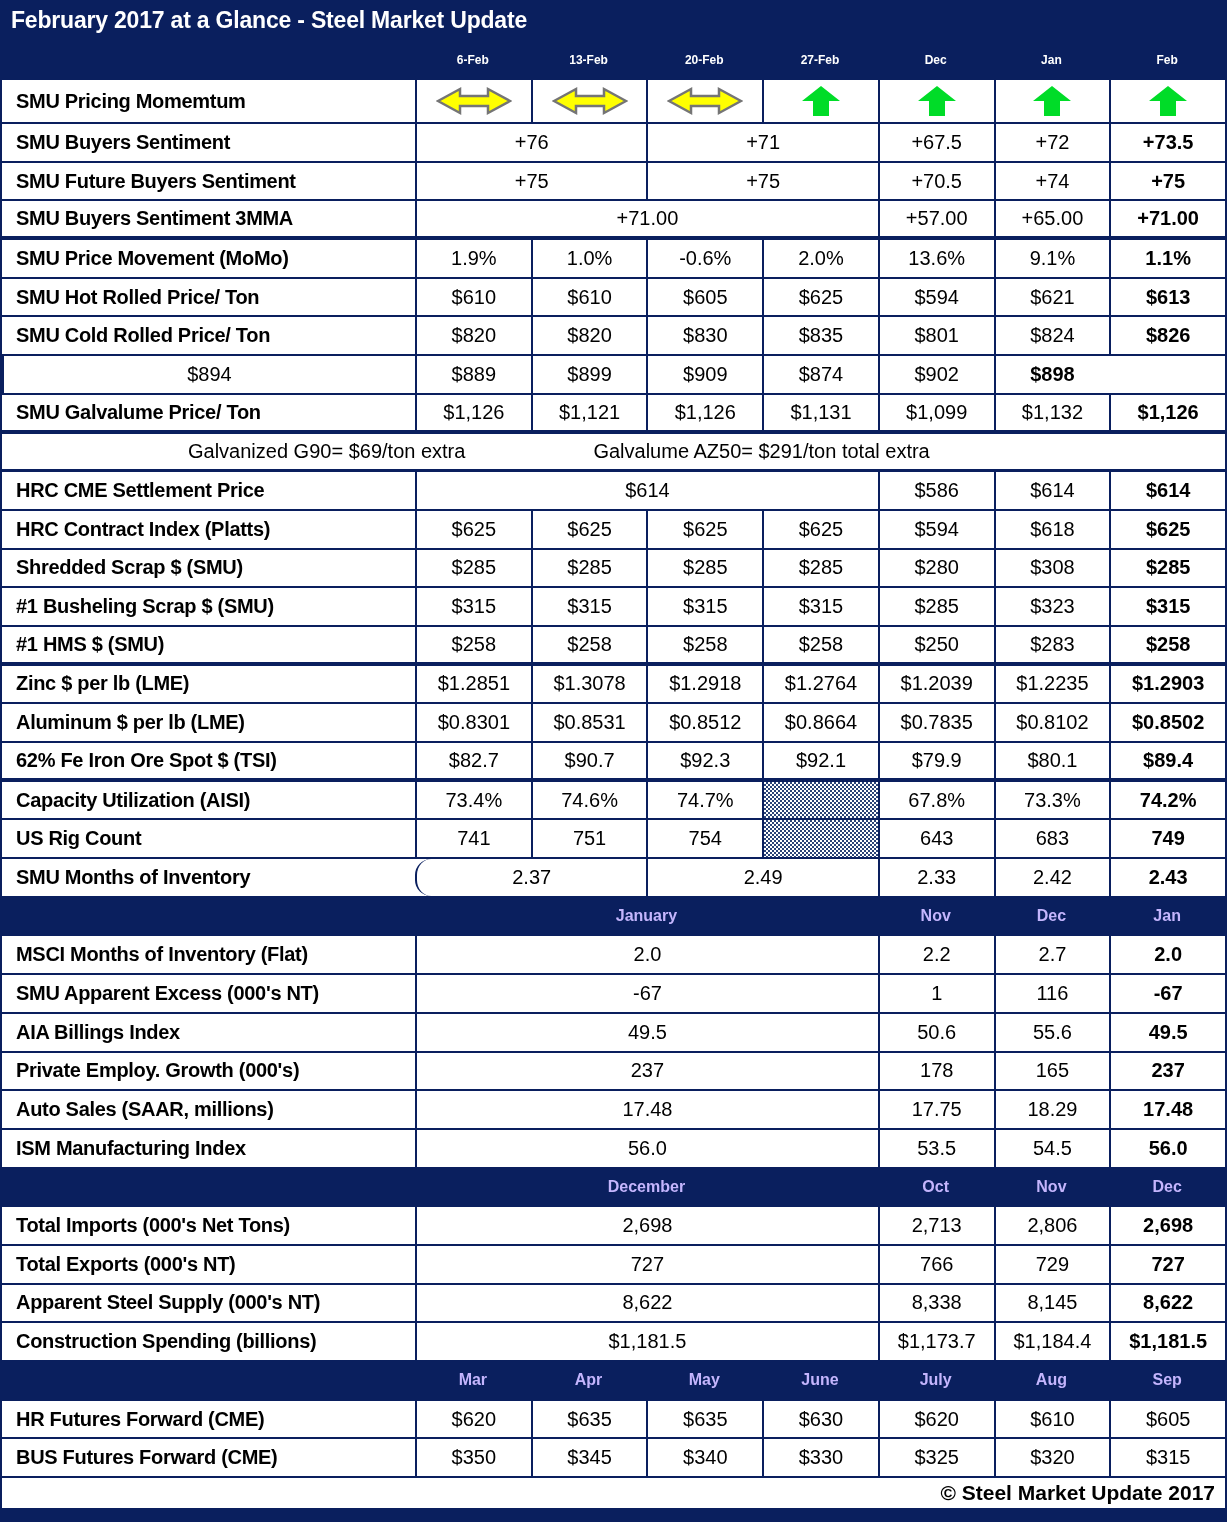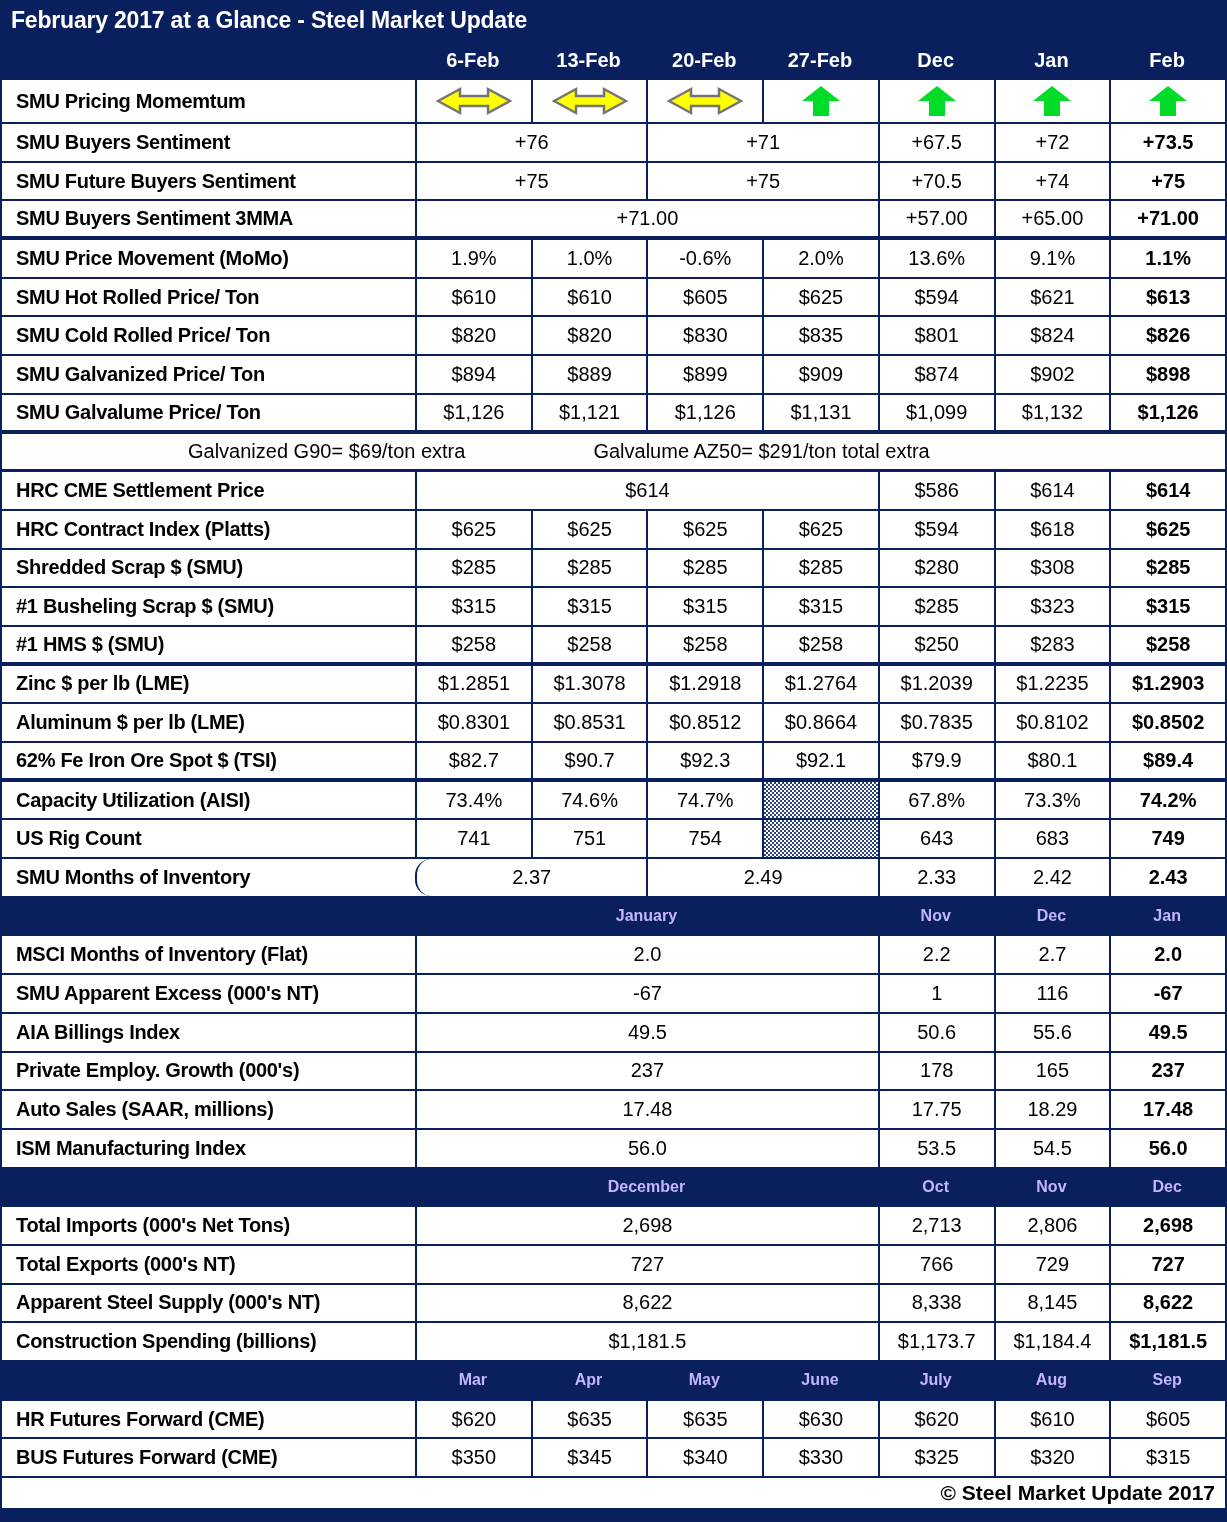--- a/index.html
+++ b/index.html
@@ -11,21 +11,21 @@
     overflow:hidden;
   }
   .titlebar{
     height:40px;flex:0 0 40px;background:#0a1f5e;color:#fff;
     display:flex;align-items:center;padding-left:9px;
     font-size:23px;font-weight:bold;letter-spacing:-0.2px;
   }
   .grid{display:grid;grid-template-columns:413px repeat(7,1fr);}
   .colheader{height:40px;flex:0 0 40px;background:#0a1f5e;}
   .colheader .hcell{
-    color:#fff;font-weight:bold;font-size:20px;
+    color:#fff;font-weight:bold;font-size:12px;
     display:flex;align-items:center;justify-content:center;
   }
   .rows{flex:0 0 auto;}
   .row{height:38.7px;box-sizing:border-box;border-bottom:2px solid #0a1f5e;background:#fff;}
   .row.thick{border-bottom-width:4px;}
   .row.momentum{height:44px;}
   .label{
     font-weight:bold;font-size:20px;color:#000;
     display:flex;align-items:center;padding-left:14px;
     white-space:nowrap;overflow:hidden;letter-spacing:-0.3px;
@@ -153,21 +153,20 @@
         <div class="label">SMU Cold Rolled Price/ Ton</div>
         <div class="cell">$820</div>
         <div class="cell">$820</div>
         <div class="cell">$830</div>
         <div class="cell">$835</div>
         <div class="cell">$801</div>
         <div class="cell">$824</div>
         <div class="cell b">$826</div>
       </div>
       <div class="row grid">
-        <div class="label">SMU Galvanized Price/ Ton</div>
         <div class="cell">$894</div>
         <div class="cell">$889</div>
         <div class="cell">$899</div>
         <div class="cell">$909</div>
         <div class="cell">$874</div>
         <div class="cell">$902</div>
         <div class="cell b">$898</div>
       </div>
       <div class="row grid thick">
         <div class="label">SMU Galvalume Price/ Ton</div>

